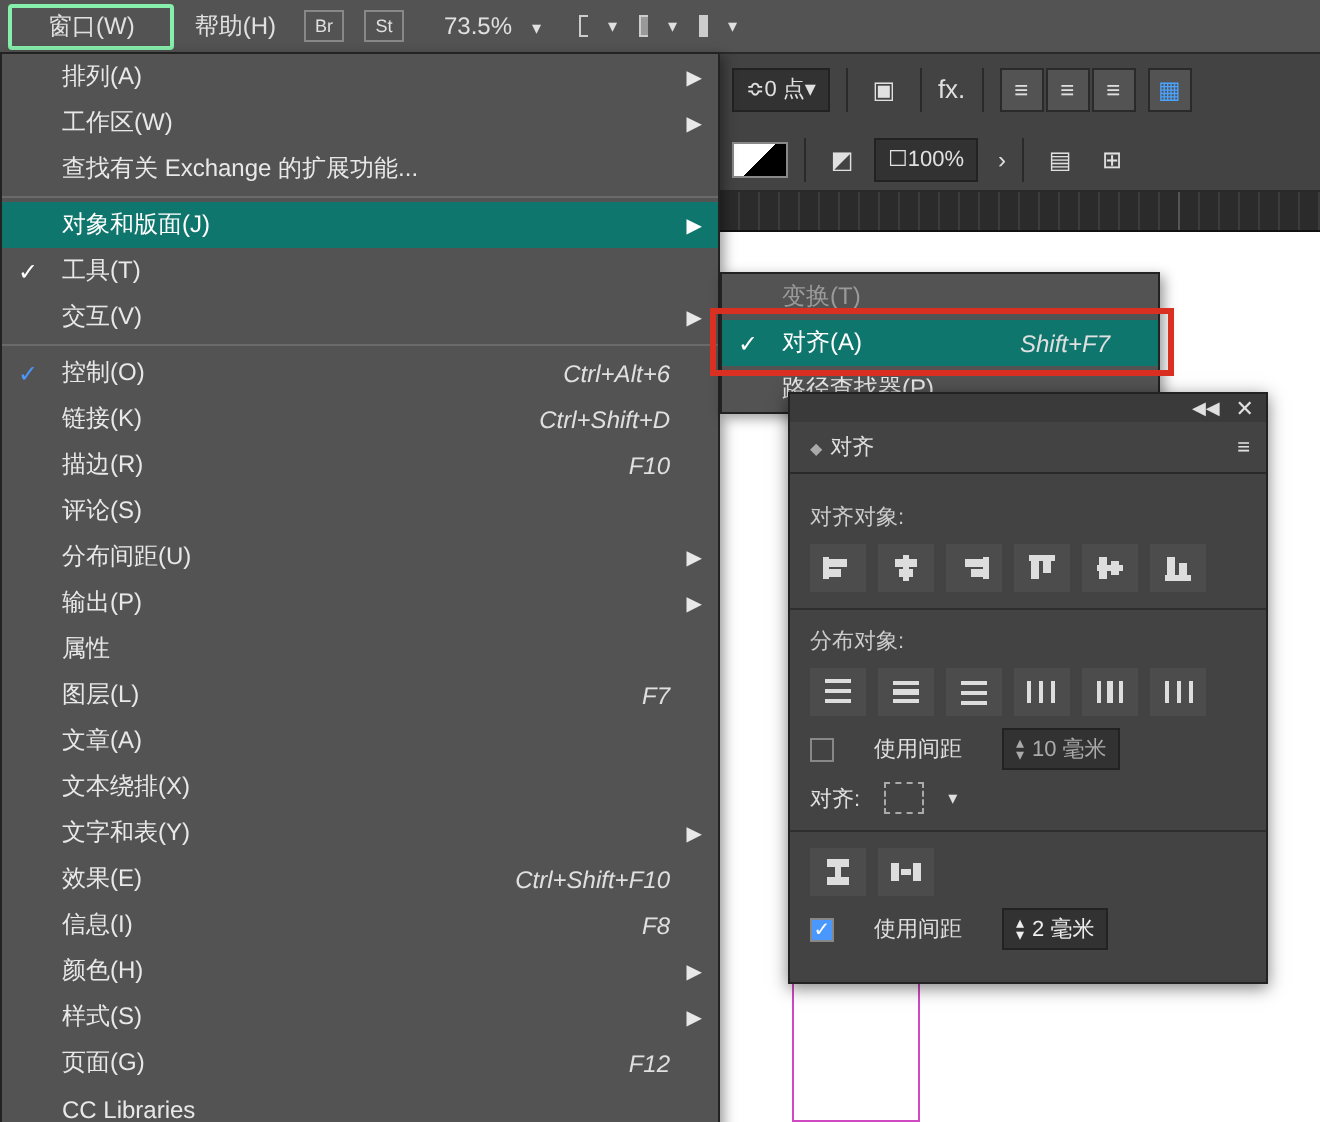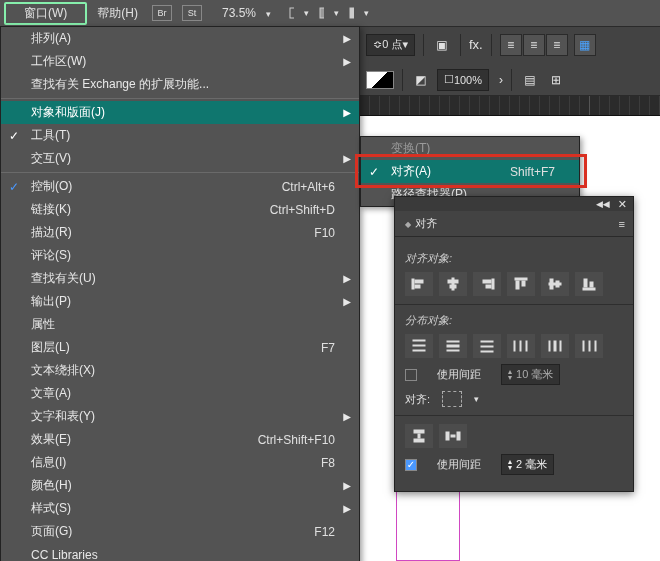--- a/index.html
+++ b/index.html
@@ -12,21 +12,21 @@
   .menubar .box { width: 20px; height: 16px; border: 1px solid #888; margin: 0 4px; display: inline-flex; align-items: center; justify-content: center; font-size: 9px; }
   .zoom { margin-left: 6px; }
   .chev { font-size: 9px; margin-left: 10px; }
   .toolicons { display: flex; gap: 10px; align-items: center; margin-left: 8px; }
   .ti { width: 20px; height: 16px; display: flex; align-items: center; justify-content: center; }
   .ti svg { stroke: #ccc; fill: none; }
 
   
   .dropdown { position: absolute; top: 26px; left: 0; width: 360px; background: #535353; border: 1px solid #222; box-shadow: 2px 2px 6px rgba(0,0,0,.4); z-index: 10; }
   .dd-item { height: 23px; display: flex; align-items: center; padding: 0 8px 0 30px; position: relative; color: #e8e8e8; }
-  .dd-item .shortcut { margin-left: auto; margin-right: 16px; color: #e0e0e0; }
+  .dd-item .shortcut { margin-left: auto; margin-right: 16px; color: #e0e0e0; font-style: italic; }
   .dd-item .arrow { position: absolute; right: 8px; font-size: 10px; }
   .dd-item .check { position: absolute; left: 8px; color: #fff; }
   .dd-item.highlight { background: #0f766e; color: #fff; }
   .dd-item.highlight .arrow { color: #fff; }
   .dd-sep { height: 1px; background: #6a6a6a; margin: 2px 0; }
 
   
   .submenu { position: absolute; top: 107px; left: 360px; width: 220px; background: #535353; border: 1px solid #222; box-shadow: 2px 2px 6px rgba(0,0,0,.4); z-index: 20; margin-top: 29px; }
   .submenu .dd-item { padding-left: 30px; }
   .sub-hi { position: absolute; top: -6px; left: -6px; right: -8px; height: 34px; border: 3px solid #d93022; pointer-events: none; }
@@ -50,21 +50,21 @@
   .canvas { position: absolute; top: 116px; left: 360px; right: 0; bottom: 0; background: #fff; }
   .canvas .mg { position: absolute; top: 80px; bottom: 0; left: 36px; right: 200px; border: 1px solid #d048c2; }
 
   
   .panel { position: absolute; top: 196px; right: 26px; width: 240px; background: #434343; border: 1px solid #222; box-shadow: 0 2px 8px rgba(0,0,0,.5); z-index: 30; font-size: 11px; }
   .panel-top { height: 14px; display: flex; justify-content: flex-end; gap: 8px; padding: 0 6px; align-items: center; background: #3a3a3a; }
   .panel-tabs { height: 26px; display: flex; align-items: center; border-bottom: 1px solid #2a2a2a; }
   .panel-tab { padding: 5px 10px; background: #434343; position: relative; }
   .panel-tab::before { content: "◆"; font-size: 8px; margin-right: 4px; color: #aaa; }
   .panel-body { padding: 8px 10px 10px; }
-  .plabel { color: #ccc; margin: 6px 0 6px; font-style: italic; }
+  .plabel { color: #ccc; margin: 6px 0 6px; }
   .iconrow { display: flex; gap: 6px; margin-bottom: 6px; }
   .ibtn { width: 28px; height: 24px; background: #4c4c4c; border: 0; display: flex; align-items: center; justify-content: center; }
   .ibtn svg { stroke: #ddd; fill: #ddd; }
   .panel-sep { height: 1px; background: #2e2e2e; margin: 8px -10px; }
   .prow { display: flex; align-items: center; gap: 20px; margin: 6px 0; }
   .prow .chk { width: 12px; height: 12px; border: 1px solid #888; display: inline-flex; align-items: center; justify-content: center; font-size: 10px; }
   .prow .spin { background: #323232; border: 1px solid #222; padding: 2px 6px; display: flex; align-items: center; gap: 4px; color: #aaa; }
   .prow .spin .caret { font-size: 8px; line-height: 6px; }
   .selsq { width: 20px; height: 16px; border: 1px dashed #aaa; }
 </style>
@@ -173,39 +173,39 @@
       <span class="shortcut">Ctrl+Shift+D</span>
     </div>
   <div class="dd-item">
       <span>描边(R)</span>
       <span class="shortcut">F10</span>
     </div>
   <div class="dd-item">
       <span>评论(S)</span>
     </div>
   <div class="dd-item">
-      <span>查找有关(U)</span>
+      <span>分布间距(U)</span>
       <span class="arrow">▶</span>
     </div>
   <div class="dd-item">
       <span>输出(P)</span>
       <span class="arrow">▶</span>
     </div>
   <div class="dd-item">
       <span>属性</span>
     </div>
   <div class="dd-item">
       <span>图层(L)</span>
       <span class="shortcut">F7</span>
     </div>
   <div class="dd-item">
+      <span>文章(A)</span>
+    </div>
+  <div class="dd-item">
       <span>文本绕排(X)</span>
-    </div>
-  <div class="dd-item">
-      <span>文章(A)</span>
     </div>
   <div class="dd-item">
       <span>文字和表(Y)</span>
       <span class="arrow">▶</span>
     </div>
   <div class="dd-item">
       <span>效果(E)</span>
       <span class="shortcut">Ctrl+Shift+F10</span>
     </div>
   <div class="dd-item">

